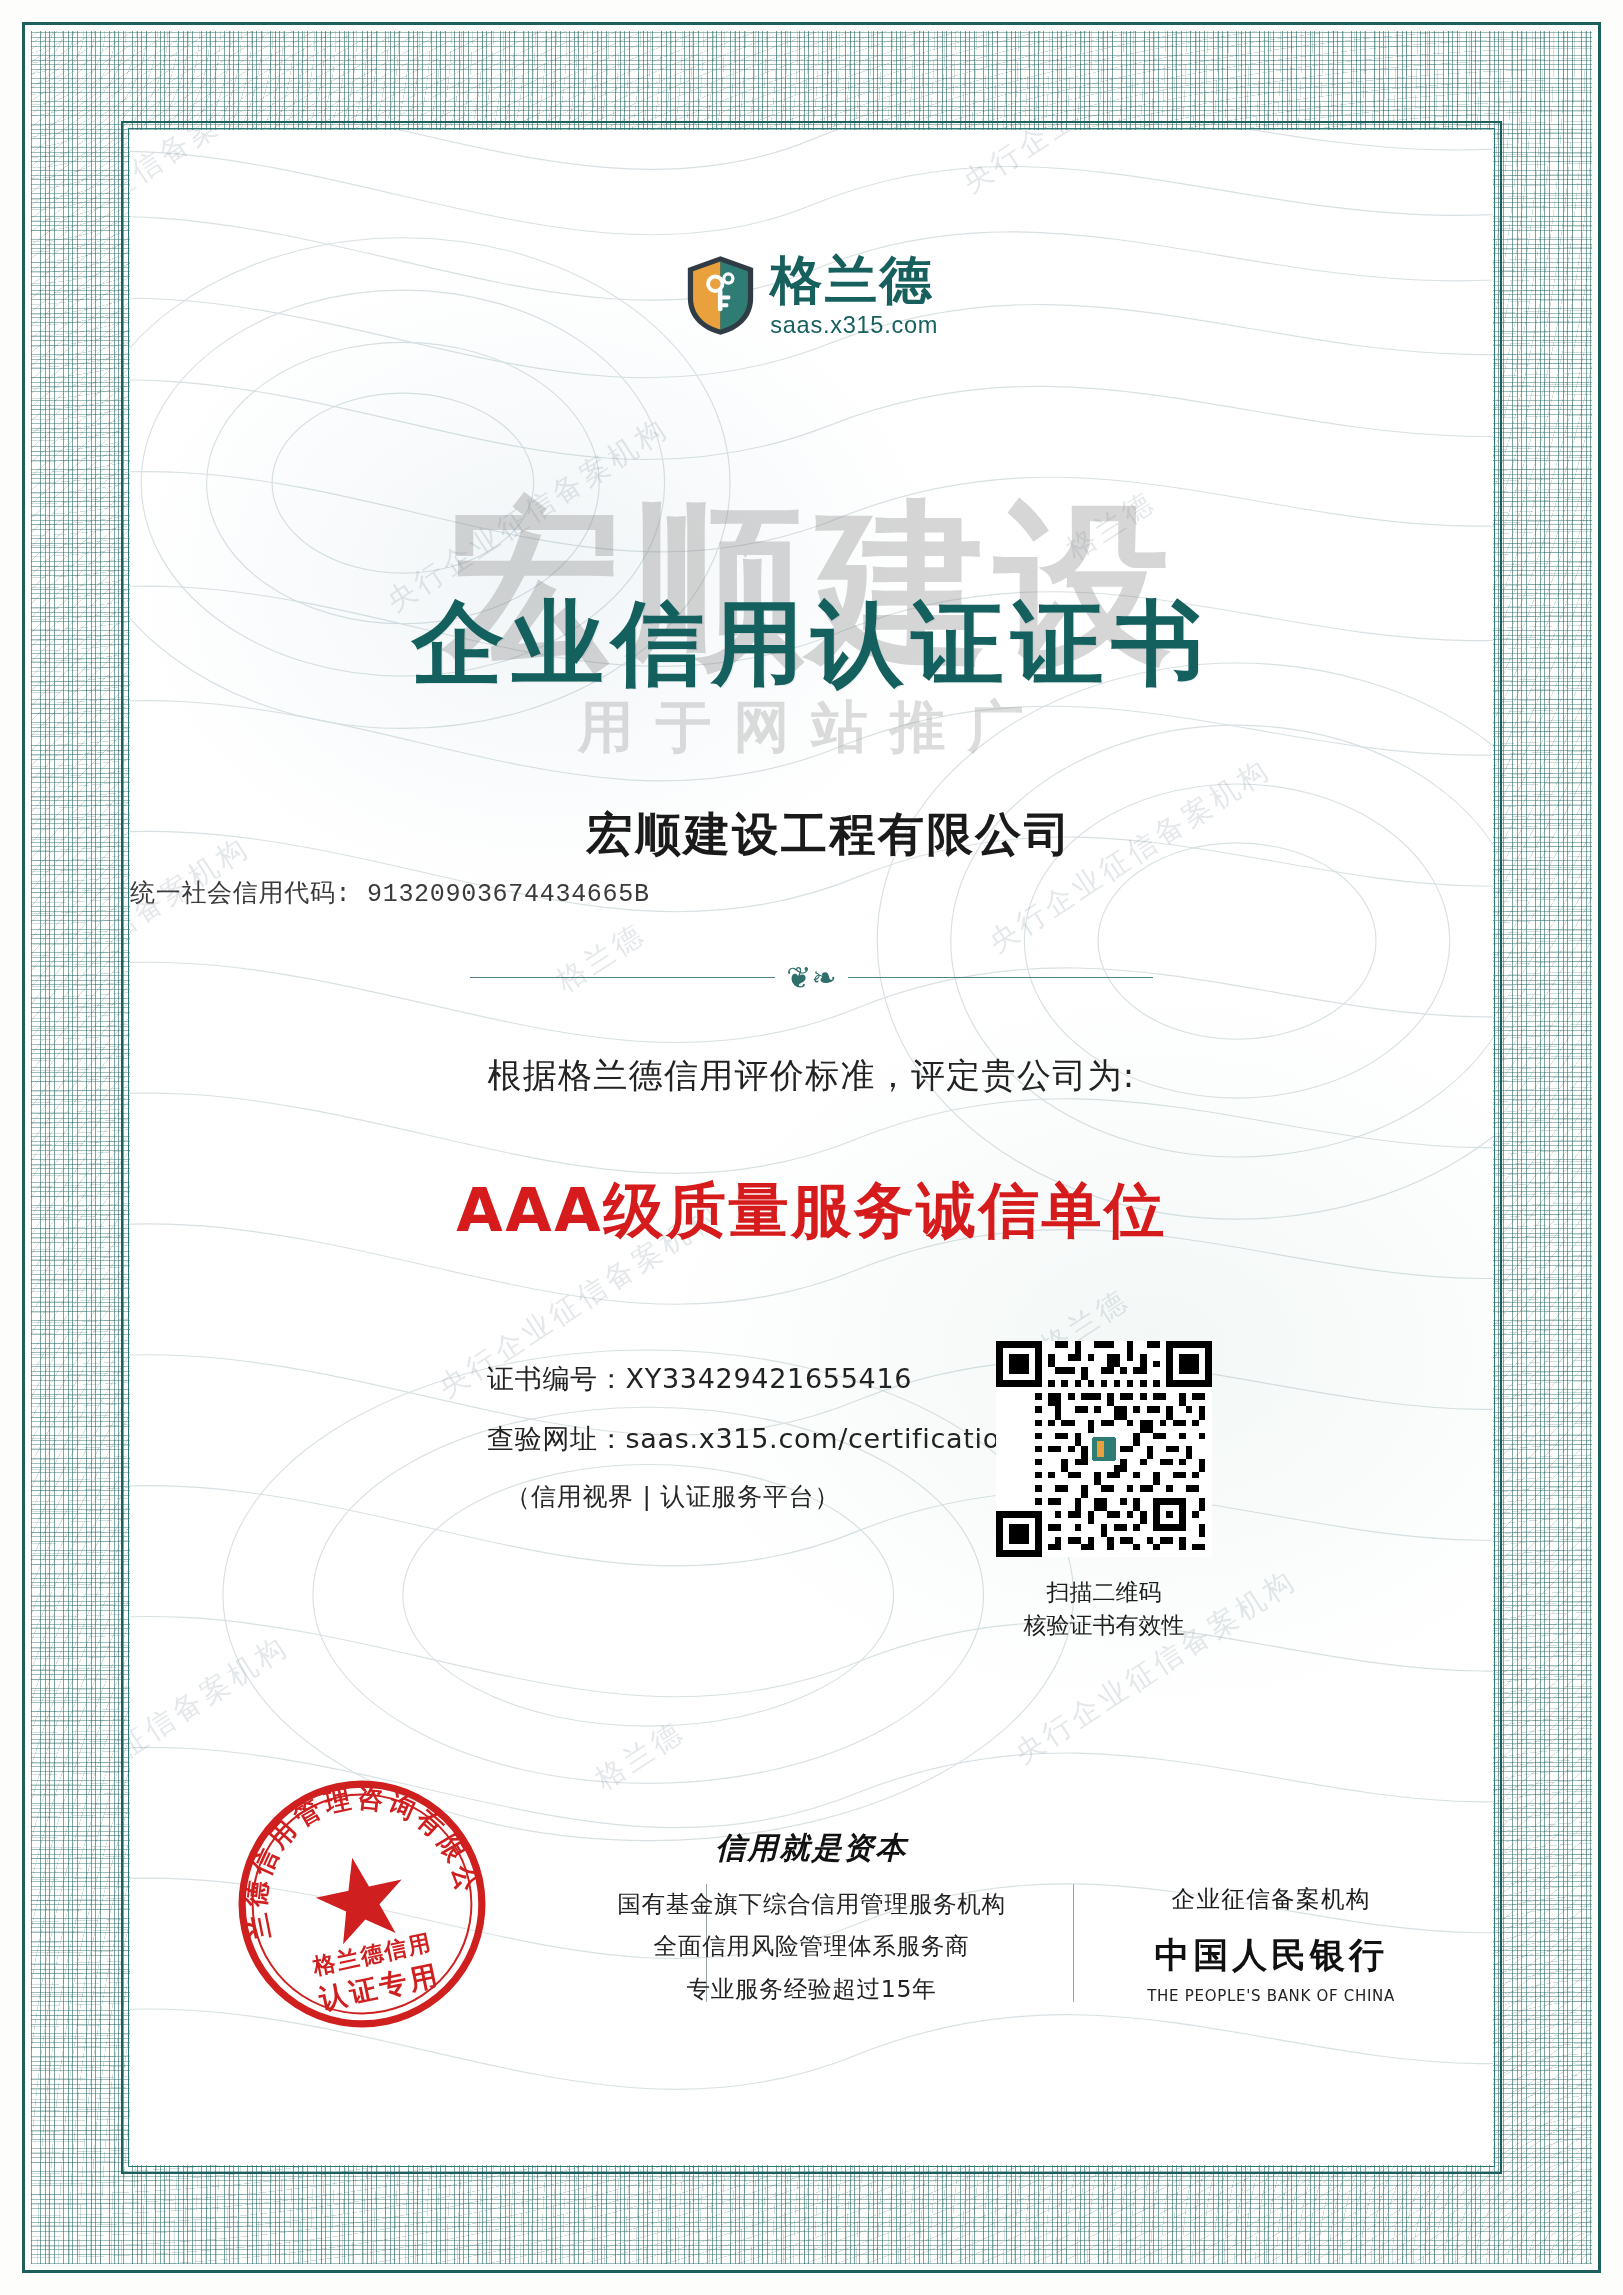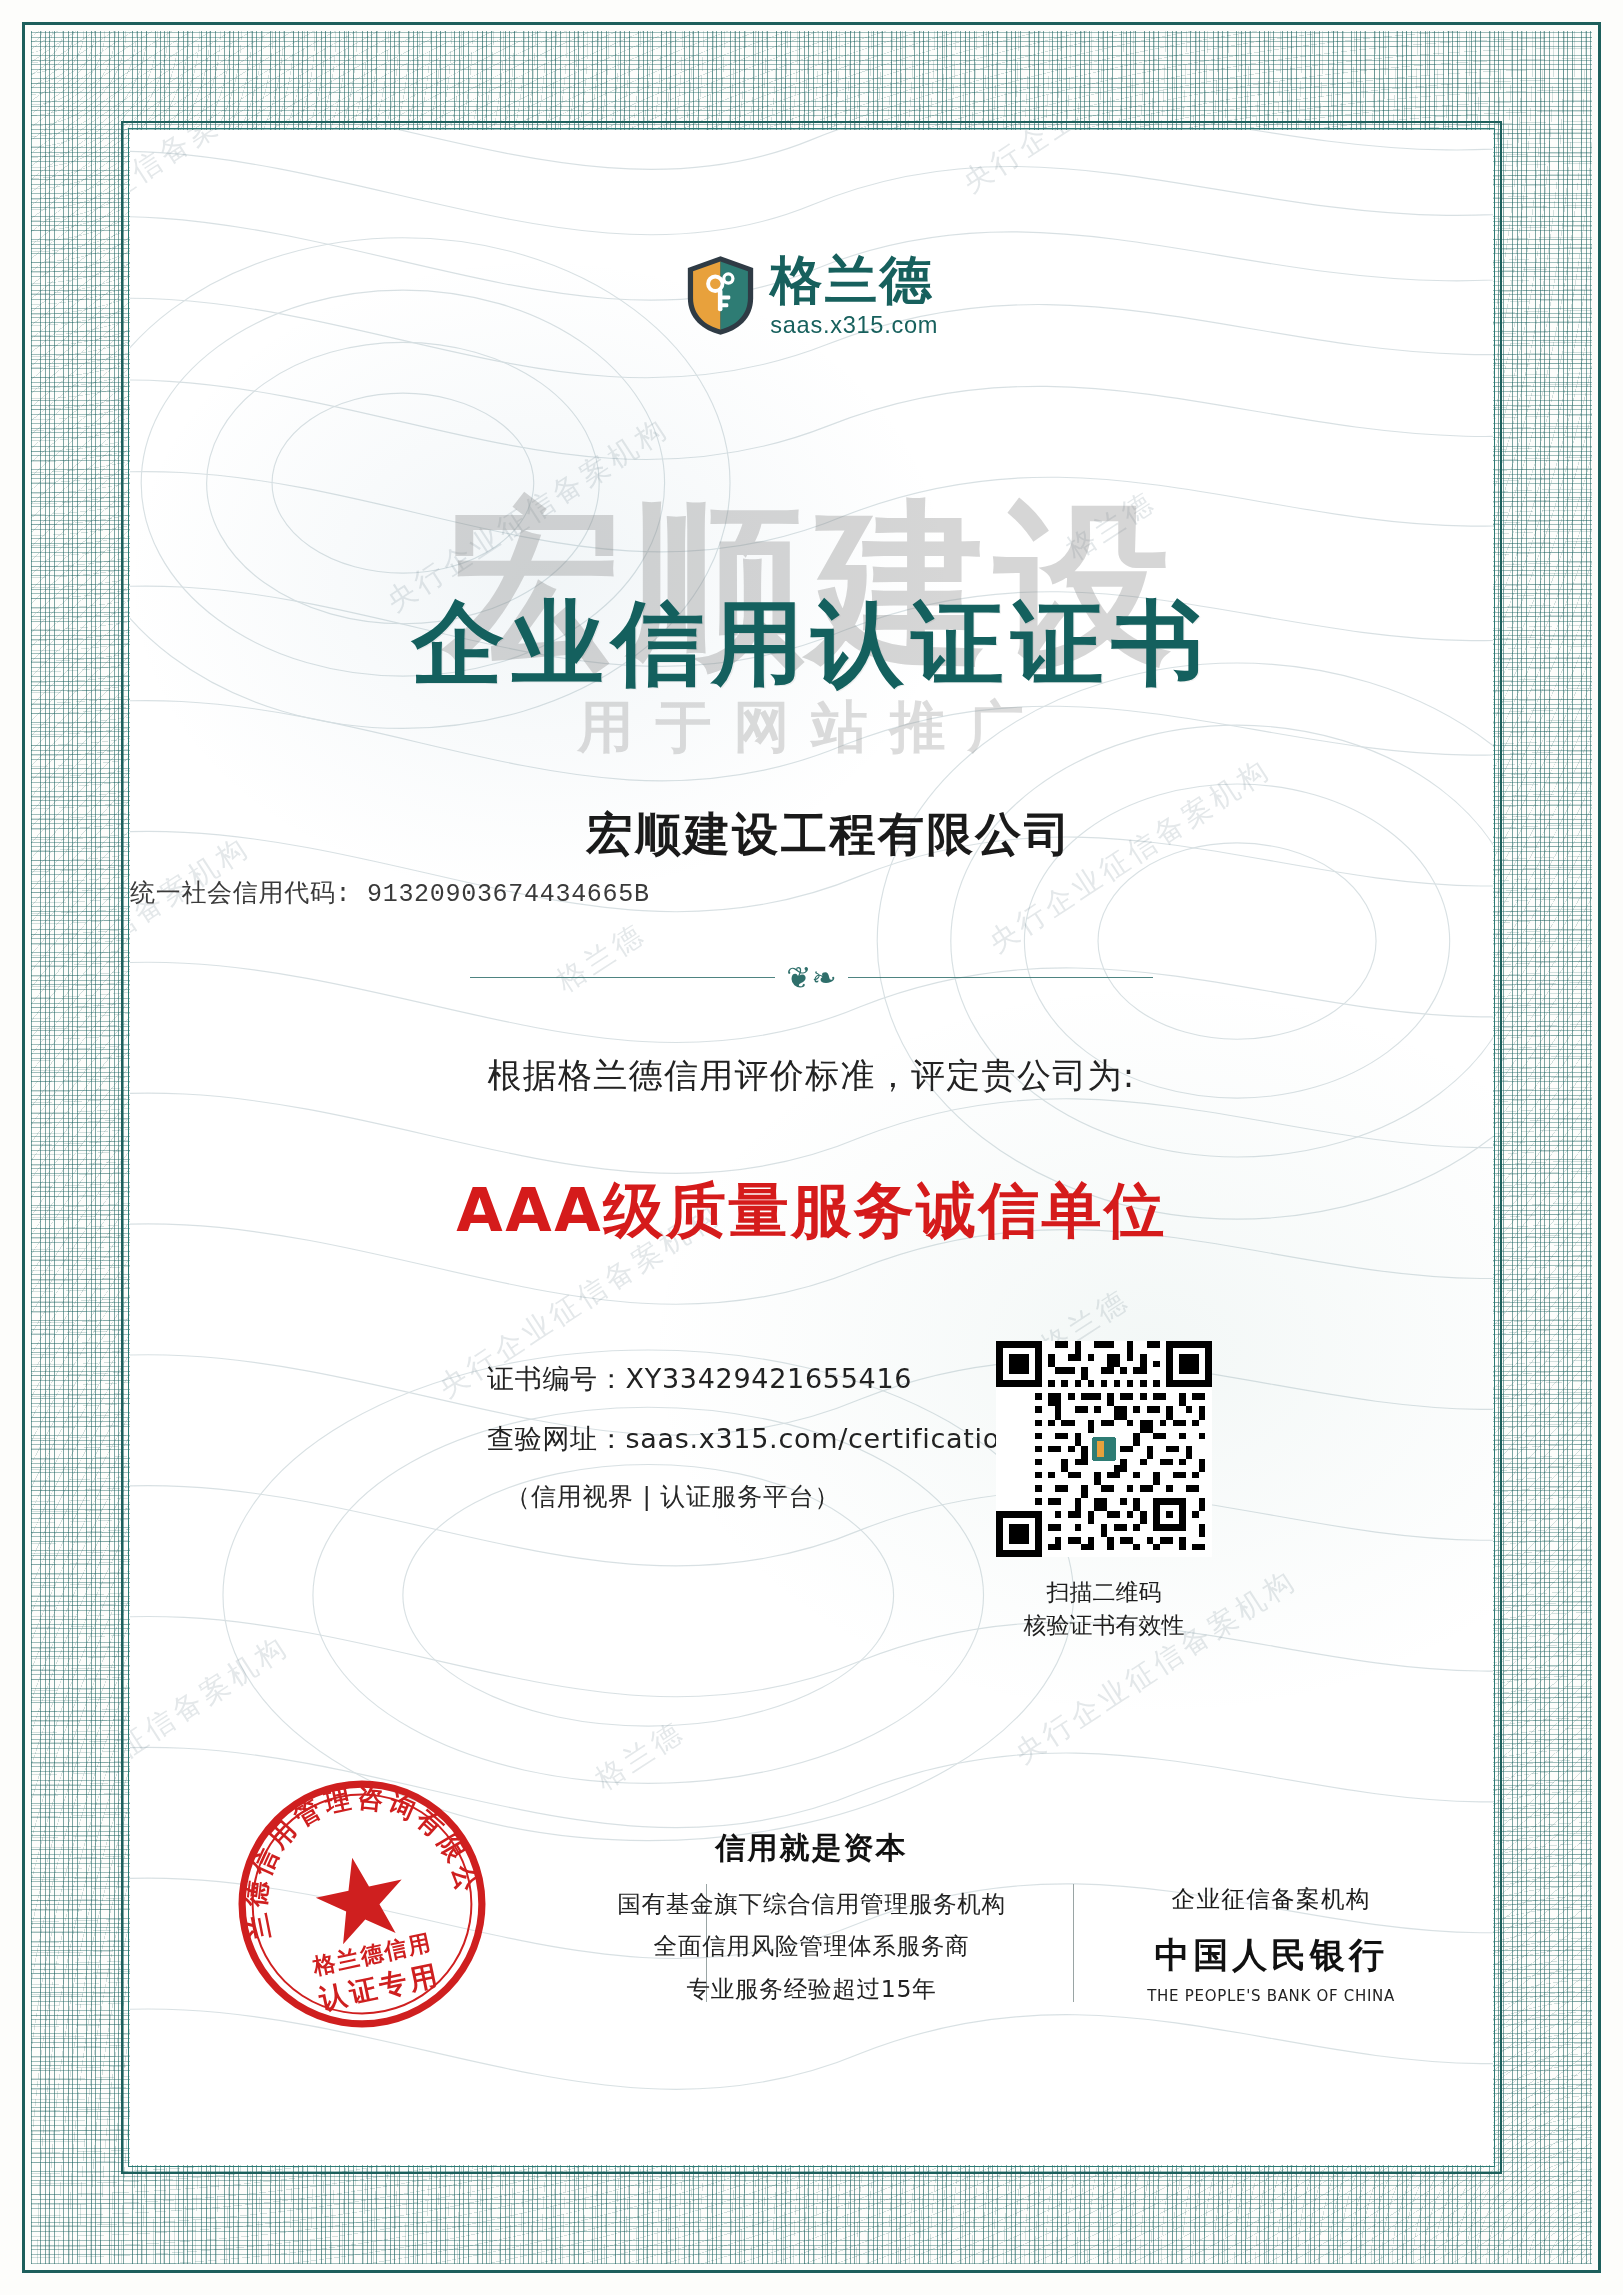--- a/index.html
+++ b/index.html
@@ -324,20 +324,21 @@
     bottom: 26px;
     text-align: center;
     font-family: "DejaVu Sans", "Liberation Sans", sans-serif;
   }
   .footer-center .slogan {
     font-size: 30px;
     font-weight: 700;
     color: #111;
     letter-spacing: 2px;
     margin-bottom: 18.3px;
+    font-style: italic;
   }
   .footer-center .line {
     font-size: 23.6px;
     color: #222;
     letter-spacing: 0.7px;
     margin-bottom: 10.5px;
   }
   .footer-right {
     position: absolute;
     right: 98px;

